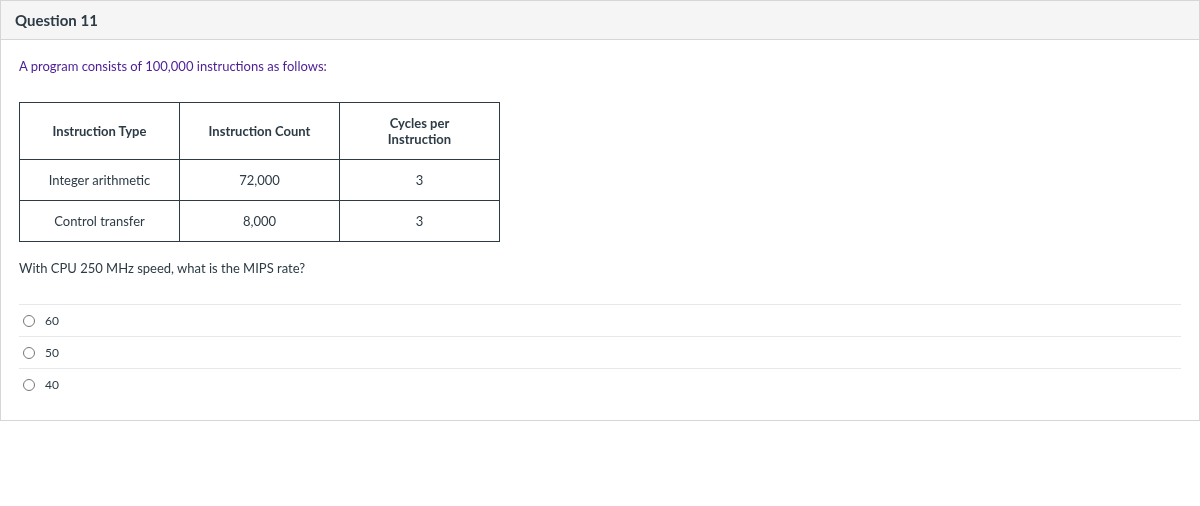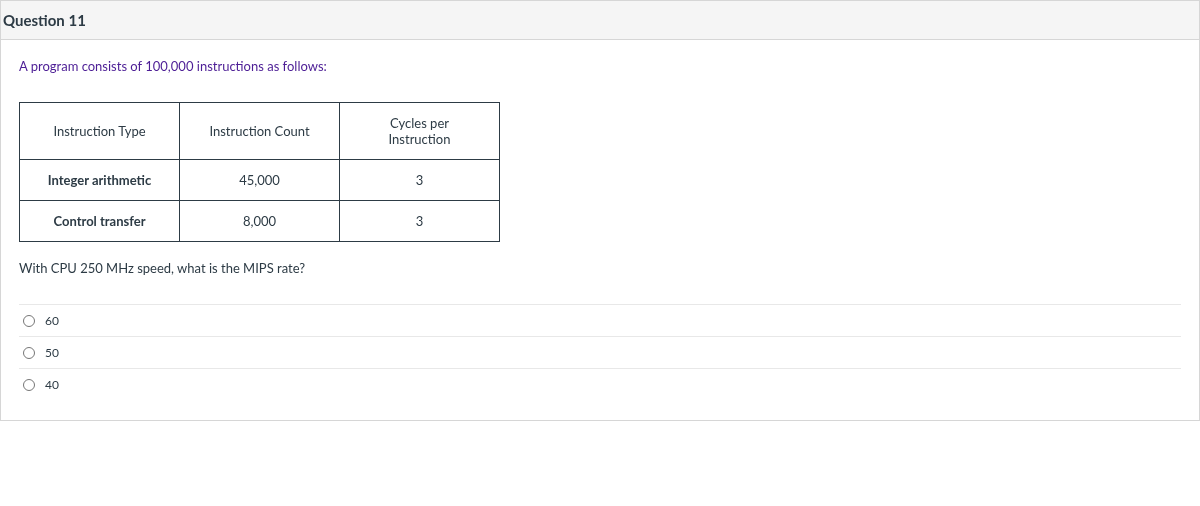--- a/index.html
+++ b/index.html
@@ -13,21 +13,21 @@
       color: #2d3b45;
       font-size: 14px;
     }
     .question-container {
       border: 1px solid #d6d6d6;
       margin: 0;
       width: 1200px;
     }
     .question-header {
       background: #f5f5f5;
-      padding: 10px 2px;
+      padding: 10px 14px;
       border-bottom: 1px solid #d6d6d6;
     }
     .question-title {
       font-weight: 700;
       font-size: 15px;
       color: #2d3b45;
     }
     .question-body {
       padding: 18px 18px 20px 18px;
     }
@@ -42,24 +42,24 @@
     }
     .data-table th,
     .data-table td {
       border: 1px solid #2d3b45;
       padding: 12px 18px;
       text-align: center;
       font-size: 13px;
       width: 160px;
     }
     .data-table th {
-      font-weight: 400;
+      font-weight: 700;
     }
     .data-table td.col0 {
-      font-weight: 700;
+      font-weight: 400;
     }
     .follow-text {
       font-size: 13px;
       margin-bottom: 28px;
     }
     .options {
       border-top: 1px solid #e8e8e8;
     }
     .option-row {
       display: flex;
@@ -95,21 +95,21 @@
       <thead>
         <tr>
           <th>Instruction Type</th>
           <th>Instruction Count</th>
           <th>Cycles per Instruction</th>
         </tr>
       </thead>
       <tbody>
         <tr>
           <td class="col0">Integer arithmetic</td>
-          <td>45,000</td>
+          <td>72,000</td>
           <td>3</td>
         </tr>
         <tr>
           <td class="col0">Control transfer</td>
           <td>8,000</td>
           <td>3</td>
         </tr>
       </tbody>
     </table>
 

